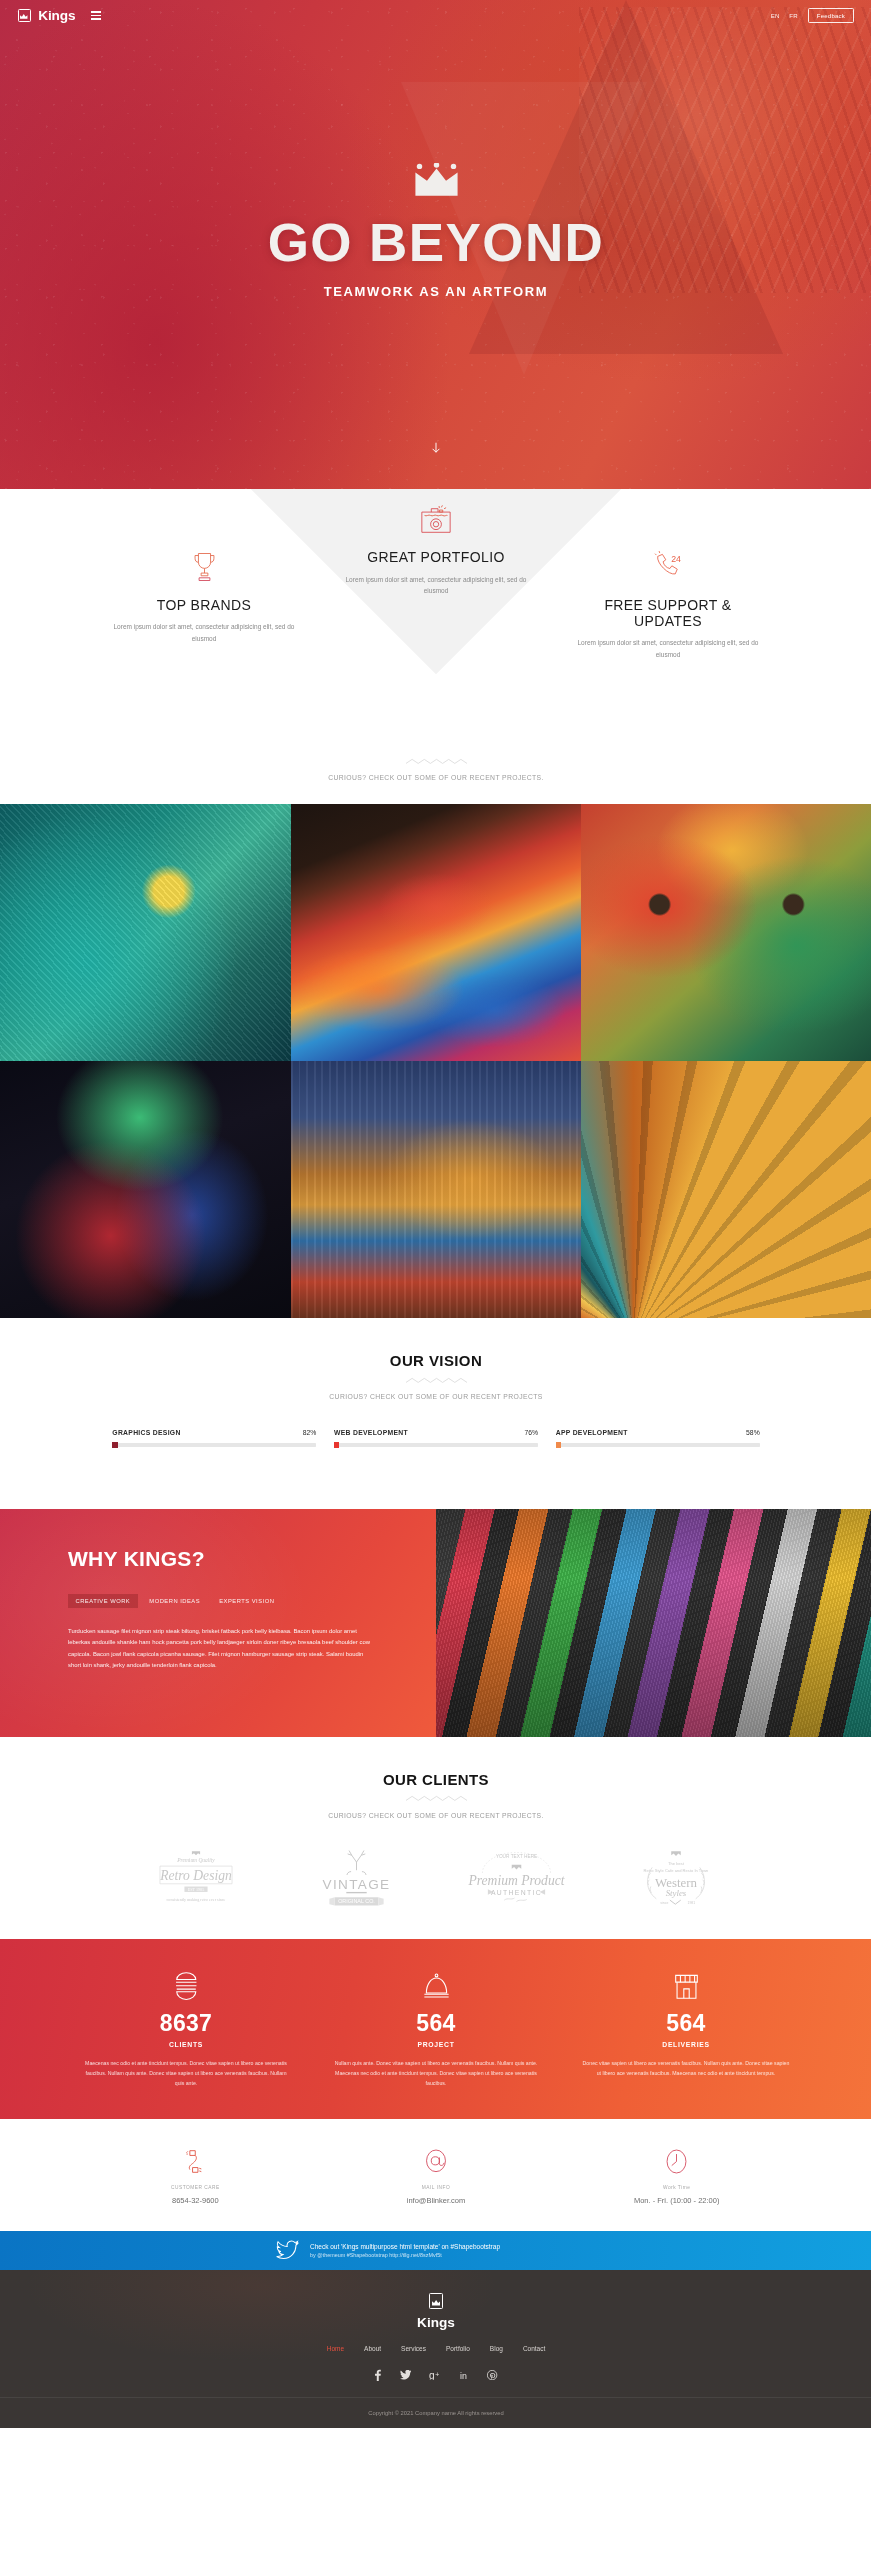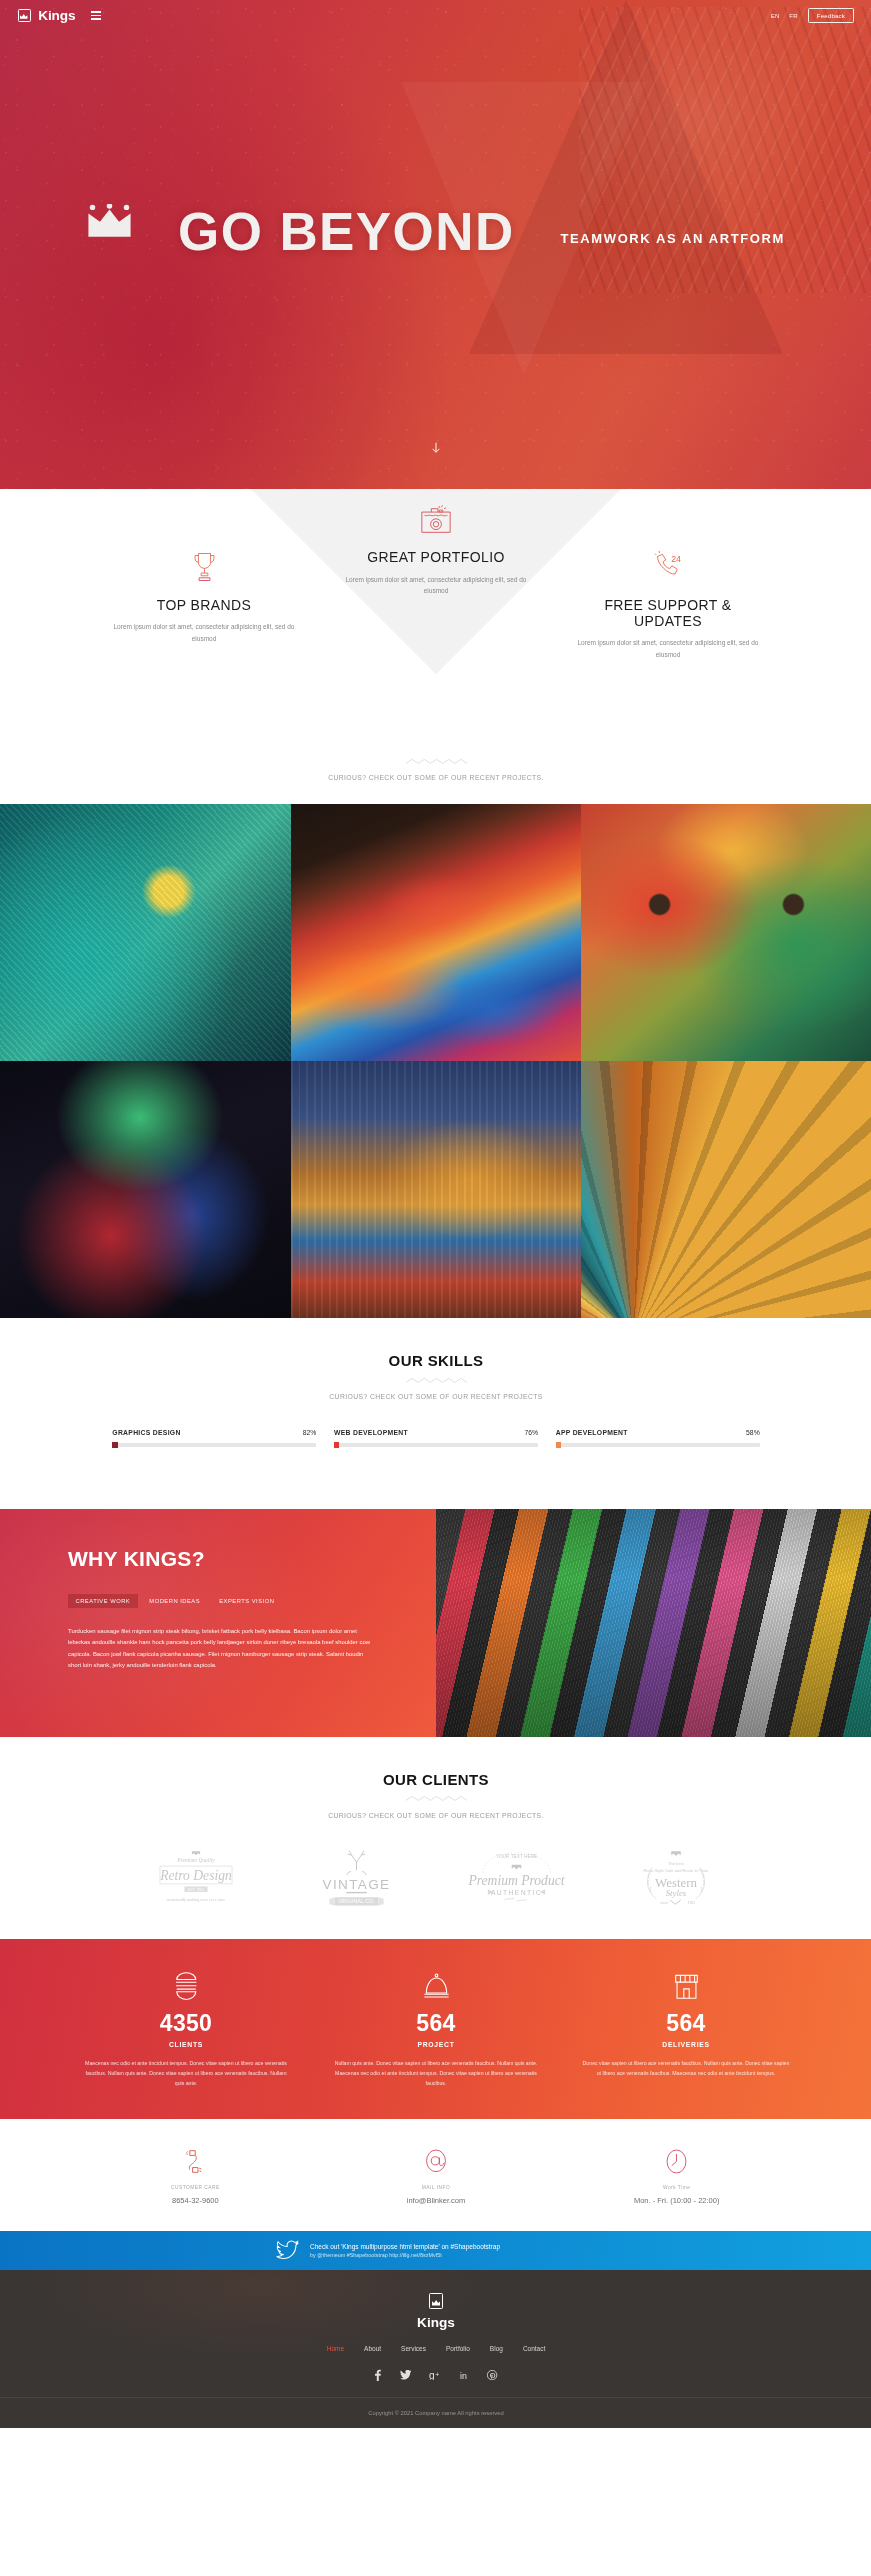--- a/index.html
+++ b/index.html
@@ -78,23 +78,22 @@
   .lang { color:rgba(255,255,255,.92); font-size:6.1px; letter-spacing:0.3px; cursor:pointer; }
   .feedback-btn {
     border:0.7px solid rgba(255,255,255,.9); color:#fff; font-size:6.1px;
     padding:3.4px 8.2px; letter-spacing:0.2px; background:transparent; cursor:pointer;
     border-radius:1.4px;
   }
 
   
   .hero-inner {
     position:absolute; inset:0; z-index:20;
-    display:flex; flex-direction:row; align-items:center; justify-content:center;
+    display:flex; flex-direction:column; align-items:center; justify-content:center;
     padding-bottom:27px;
-    gap:46px;
   }
   .hero-crown { margin-bottom:17.7px; }
   .hero-title {
     color:#f2f0ee; font-size:53px; font-weight:bold; letter-spacing:1.4px; line-height:1;
     text-shadow:0 1.4px 8.2px rgba(90,10,20,.28);
   }
   .hero-sub {
     margin-top:15px; color:#fff; font-size:13px; letter-spacing:1.6px; font-weight:bold;
   }
   .scroll-arrow {
@@ -425,21 +424,21 @@
     <div class="cell lizard"></div>
     <div class="cell paint"></div>
     <div class="cell face"></div>
     <div class="cell body"></div>
     <div class="cell city"></div>
     <div class="cell fan"></div>
   </div>
 
   <section class="skills-sec">
     <div class="sec-head">
-      <div class="sec-title">OUR SKILLS</div>
+      <div class="sec-title">OUR VISION</div>
       <svg class="zigzag" width="61" height="6.8" viewBox="0 0 90 10">
         <path d="M0 8 L9 2 L18 8 L27 2 L36 8 L45 2 L54 8 L63 2 L72 8 L81 2 L90 8" fill="none" stroke="#d9d9d9" stroke-width="1.2"></path>
       </svg>
       <div class="sec-sub">CURIOUS? CHECK OUT SOME OF OUR RECENT PROJECTS</div>
     </div>
 
     <div class="skills-row">
       <div class="skill">
         <div class="skill-top">
           <span class="skill-name">GRAPHICS DESIGN</span>
@@ -556,21 +555,21 @@
 
   <section class="stats">
     <div class="stat">
       <div class="stat-icon">
         <svg width="24.5" height="30" viewBox="0 0 36 44" fill="none" stroke="#fff" stroke-width="1.6">
           <path d="M4 14a14 10 0 0128 0z"></path>
           <path d="M3 18h30M3 23h30M4 28h28"></path>
           <path d="M4 32h28a10 8 0 01-28 0z"></path>
         </svg>
       </div>
-      <div class="stat-num">4350</div>
+      <div class="stat-num">8637</div>
       <div class="stat-label">CLIENTS</div>
       <div class="stat-text">Maecenas nec odio et ante tincidunt tempus. Donec vitae sapien ut libero ace venenatis faucibus. Nullam quis ante. Donec vitae sapien ut libero ace venenatis faucibus. Nullam quis ante.</div>
     </div>
     <div class="stat">
       <div class="stat-icon">
         <svg width="27" height="29" viewBox="0 0 40 42" fill="none" stroke="#fff" stroke-width="1.6">
           <circle cx="20" cy="6" r="2"></circle>
           <path d="M5 32a15 22 0 0130 0z"></path>
           <path d="M2 34h36M2 38h36"></path>
         </svg>

